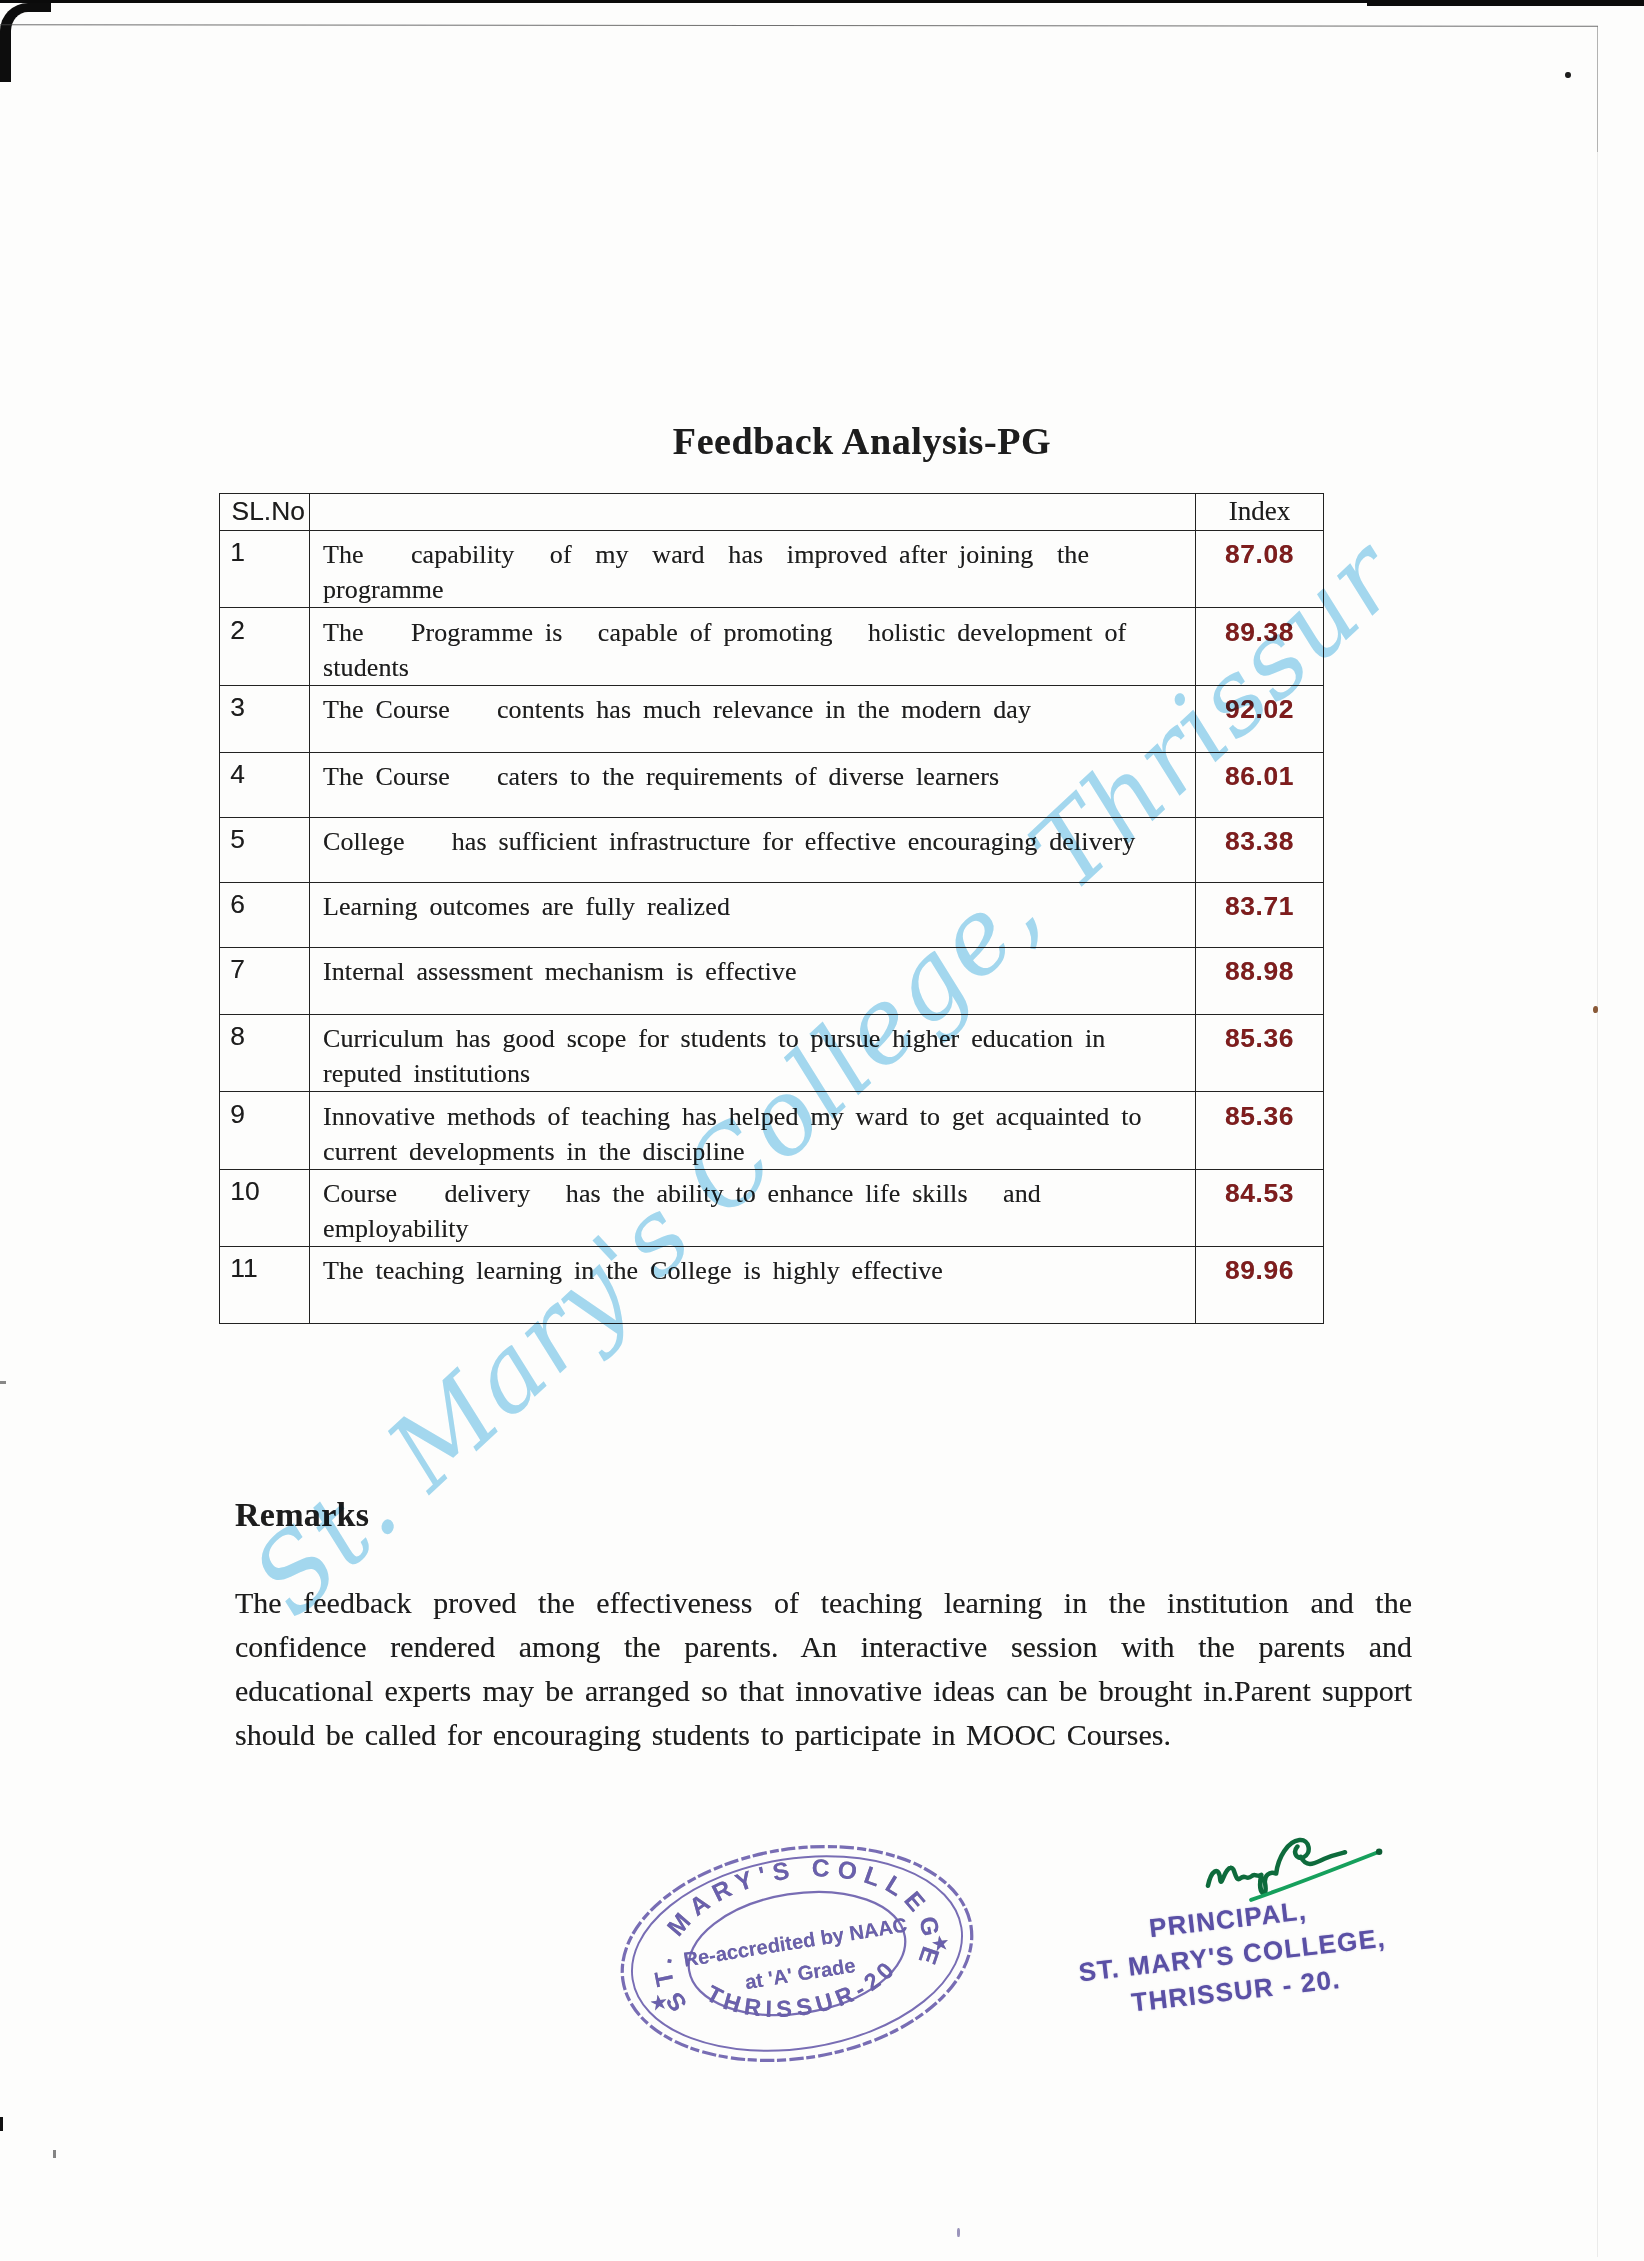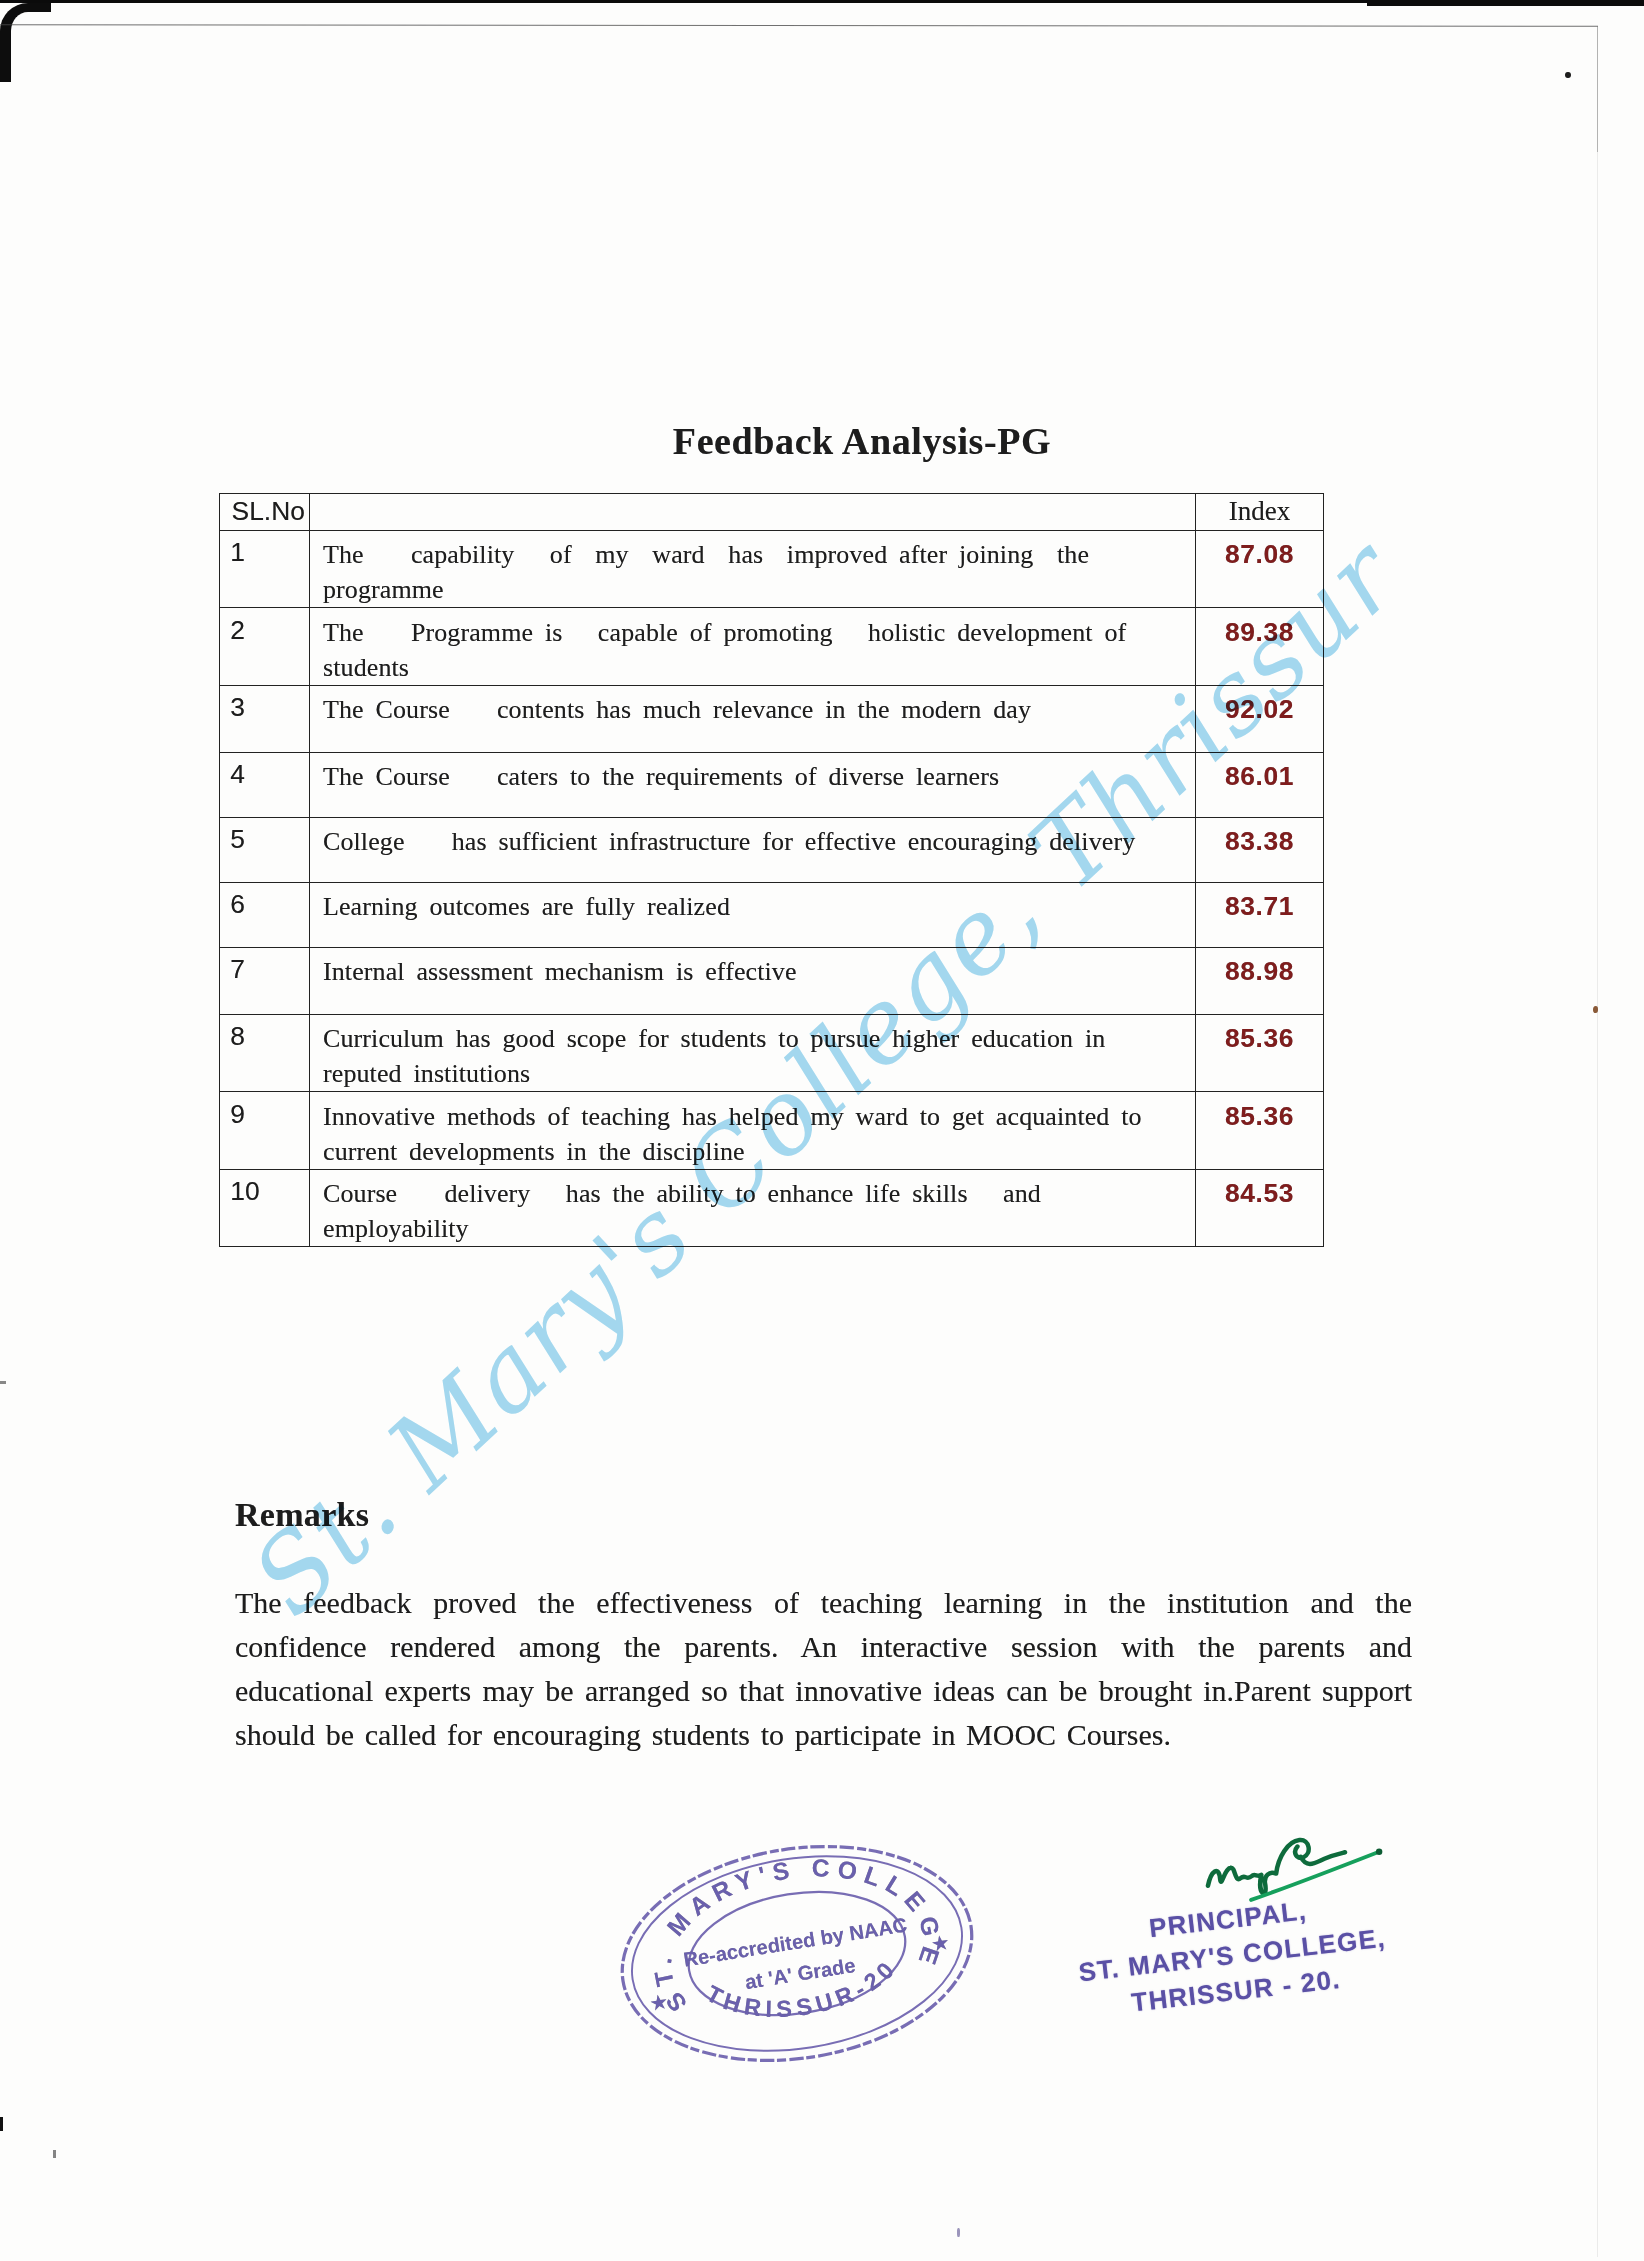--- a/index.html
+++ b/index.html
@@ -163,20 +163,25 @@
         <tr style="height: 70px;">
           <td class="c1">9</td>
           <td class="c2">Innovative methods of teaching has helped my ward to get acquainted to current developments in the discipline</td>
           <td class="c3">85.36</td>
         </tr>
         <tr style="height: 70px;">
           <td class="c1">10</td>
           <td class="c2">Course    delivery   has the ability to enhance life skills   and employability</td>
           <td class="c3">84.53</td>
         </tr>
+        <tr style="height: 77px;">
+          <td class="c1">11</td>
+          <td class="c2">The teaching learning in the College is highly effective</td>
+          <td class="c3">89.96</td>
+        </tr>
       </tbody>
   </table>
 
 
   <h2 class="remarks-heading">Remarks</h2>
   <p class="remarks-body">The feedback proved the effectiveness of teaching learning in the institution and the confidence rendered among the parents. An interactive session with the parents and educational experts may be arranged so that innovative ideas can be brought in.Parent support should be called  for encouraging students to participate in MOOC  Courses.</p>
 
   <svg class="seal" viewBox="0 0 560 340">
     <ellipse class="ring" cx="280" cy="170" rx="271" ry="161" stroke-width="5" stroke-dasharray="22 5 14 4"></ellipse>
     <ellipse class="ring" cx="280" cy="170" rx="256" ry="146" stroke-width="3"></ellipse>

